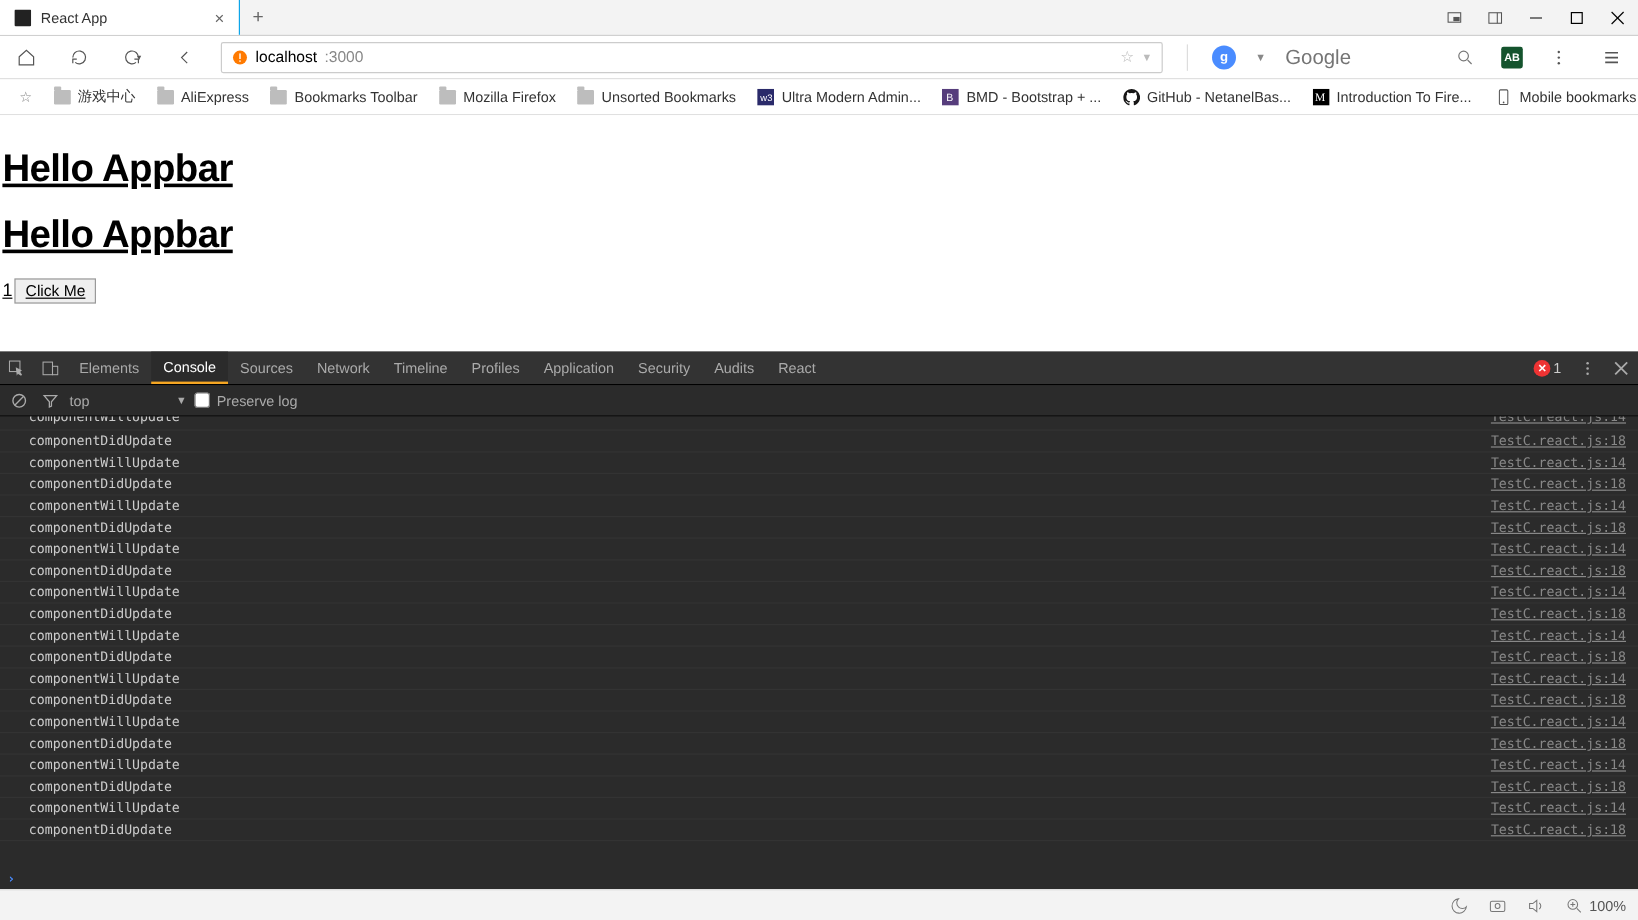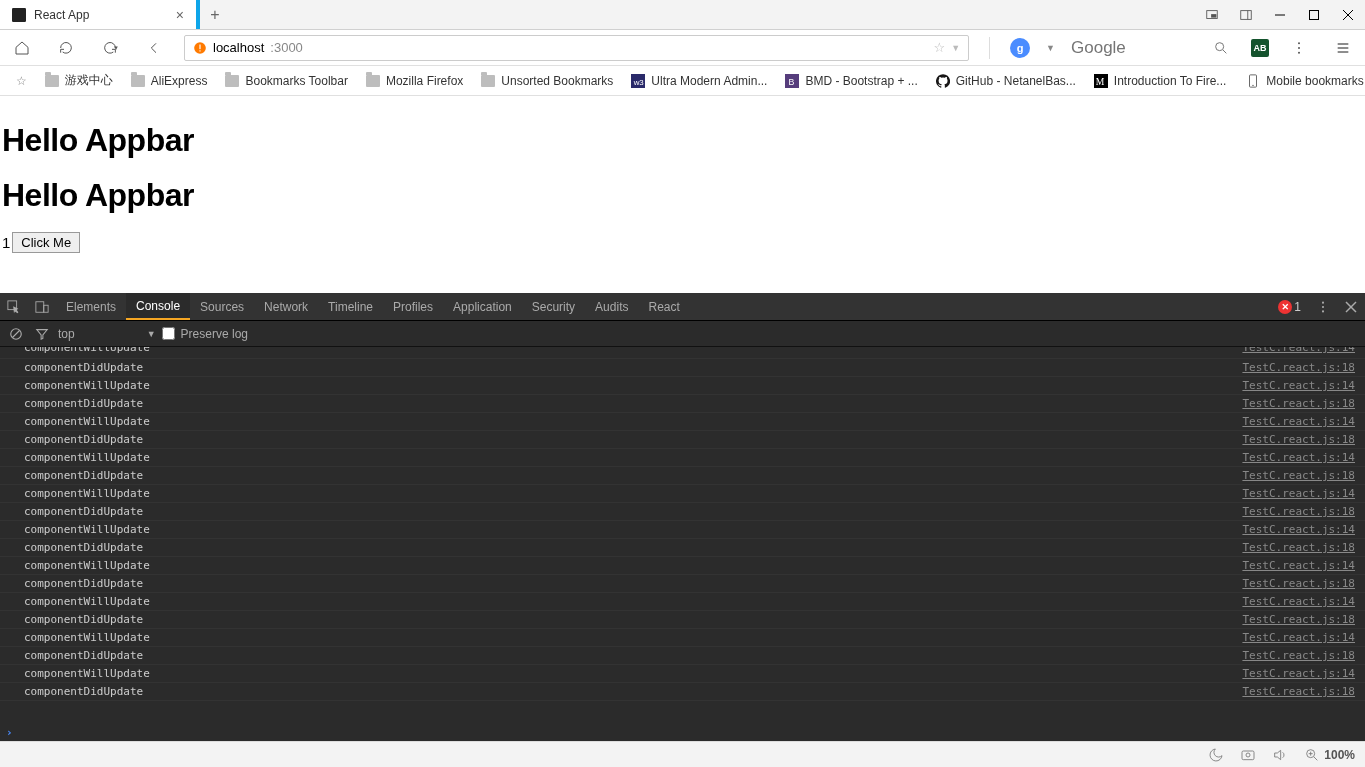--- a/index.html
+++ b/index.html
@@ -1,21 +1,21 @@
 <!DOCTYPE html>
 <html><head>
 <meta charset="utf-8">
 <style>
   * { box-sizing: border-box; margin: 0; padding: 0; }
   html, body { width: 1365px; height: 767px; font-family: "Segoe UI", Arial, sans-serif; overflow: hidden; background: #fff; }
   svg { display: block; }
 
   
   .titlebar { height: 30px; display: flex; align-items: stretch; border-bottom: 1px solid #d0d0d0; background: #f3f3f3; }
-  .tab { display: flex; align-items: center; gap: 8px; padding: 0 12px; background: #fff; border-right: 4px solid #0ea5e9; min-width: 200px; font-size: 12px; color: #333; }
+  .tab { display: flex; align-items: center; gap: 8px; padding: 0 12px; background: #fff; border-right: 1px solid #0ea5e9; min-width: 200px; font-size: 12px; color: #333; }
   .tab .favicon { width: 14px; height: 14px; }
   .tab .close { margin-left: auto; font-size: 14px; color: #666; }
   .newtab { width: 30px; display: flex; align-items: center; justify-content: center; font-size: 16px; color: #666; }
   .titlebar .spacer { flex: 1; }
   .win-controls { display: flex; }
   .win-btn { width: 34px; display: flex; align-items: center; justify-content: center; color: #444; font-size: 12px; }
 
   
   .addrbar { height: 36px; display: flex; align-items: center; gap: 16px; padding: 0 8px; border-bottom: 1px solid #e0e0e0; }
   .icon-btn { width: 28px; height: 28px; display: flex; align-items: center; justify-content: center; color: #555; }
@@ -33,21 +33,21 @@
 
   
   .bmbar { height: 30px; display: flex; align-items: center; gap: 2px; padding: 0 8px; border-bottom: 1px solid #e0e0e0; font-size: 12px; color: #333; }
   .bm { display: flex; align-items: center; gap: 6px; padding: 0 8px; height: 100%; white-space: nowrap; }
   .bm .fico { width: 14px; height: 14px; }
   .folder-ico { width: 14px; height: 12px; background: #bdbdbd; border-radius: 1px; position: relative; }
   .folder-ico::before { content: ''; position: absolute; top: -3px; left: 0; width: 6px; height: 3px; background: #bdbdbd; border-radius: 1px 1px 0 0; }
   .bmbar .spacer { flex: 1; }
 
   
-  .page { background: #fff; padding: 8px 2px; height: 197px; }
+  .page { background: #fff; padding: 8px 2px; height: 197px; text-decoration: underline; }
   .page h1 { font-family: "Segoe UI", Arial, sans-serif; font-size: 32px; font-weight: 700; margin: 18px 0; letter-spacing: -0.5px; }
   .page .row { display: flex; align-items: center; gap: 2px; font-size: 15px; margin-top: 14px; }
   .page button { font-family: inherit; font-size: 13px; padding: 2px 8px; border: 1px solid #999; background: #efefef; }
 
   
   .devtools { height: 448px; background: #2b2b2b; color: #ccc; font-family: Menlo, Consolas, monospace; font-size: 11px; display: flex; flex-direction: column; }
   .dev-tabs { height: 28px; display: flex; align-items: center; border-bottom: 1px solid #000; background: #333; font-family: "Segoe UI", Arial, sans-serif; font-size: 12px; }
   .dt-icon { width: 28px; display: flex; align-items: center; justify-content: center; height: 100%; }
   .dt-tab { padding: 0 10px; height: 100%; display: flex; align-items: center; color: #aaa; }
   .dt-tab.active { color: #fff; border-bottom: 2px solid #f5a623; background: #2b2b2b; }
@@ -61,21 +61,21 @@
   .console-rows { flex: 1; overflow: hidden; }
   .crow { display: flex; justify-content: space-between; padding: 2px 10px 2px 24px; border-bottom: 1px solid rgba(255,255,255,0.04); white-space: nowrap; }
   .crow .msg { color: #ccc; }
   .crow .src { color: #888; text-decoration: underline; }
   .crow.cut .msg { position: relative; top: -6px; }
   .crow.cut .src { position: relative; top: -6px; }
   .crow.cut { height: 12px; overflow: hidden; padding-top: 0; }
   .prompt { padding: 2px 6px; color: #4a8cff; font-weight: bold; }
 
   
-  .statusbar { height: 26px; border-top: 1px solid #ddd; background: #f3f3f3; display: flex; align-items: center; justify-content: flex-end; gap: 16px; padding: 0 10px; font-size: 12px; color: #555; font-weight: bold; }
+  .statusbar { height: 26px; border-top: 1px solid #ddd; background: #f3f3f3; display: flex; align-items: center; justify-content: flex-end; gap: 16px; padding: 0 10px; font-size: 12px; color: #555; }
   .statusbar svg { width: 16px; height: 16px; }
 </style>
 </head>
 <body>
 
 <div class="titlebar">
   <div class="tab">
     <svg class="favicon" viewBox="0 0 24 24">
         <circle cx="12" cy="12" r="2" fill="#61dafb"></circle>
         <g fill="none" stroke="#61dafb" stroke-width="1">

